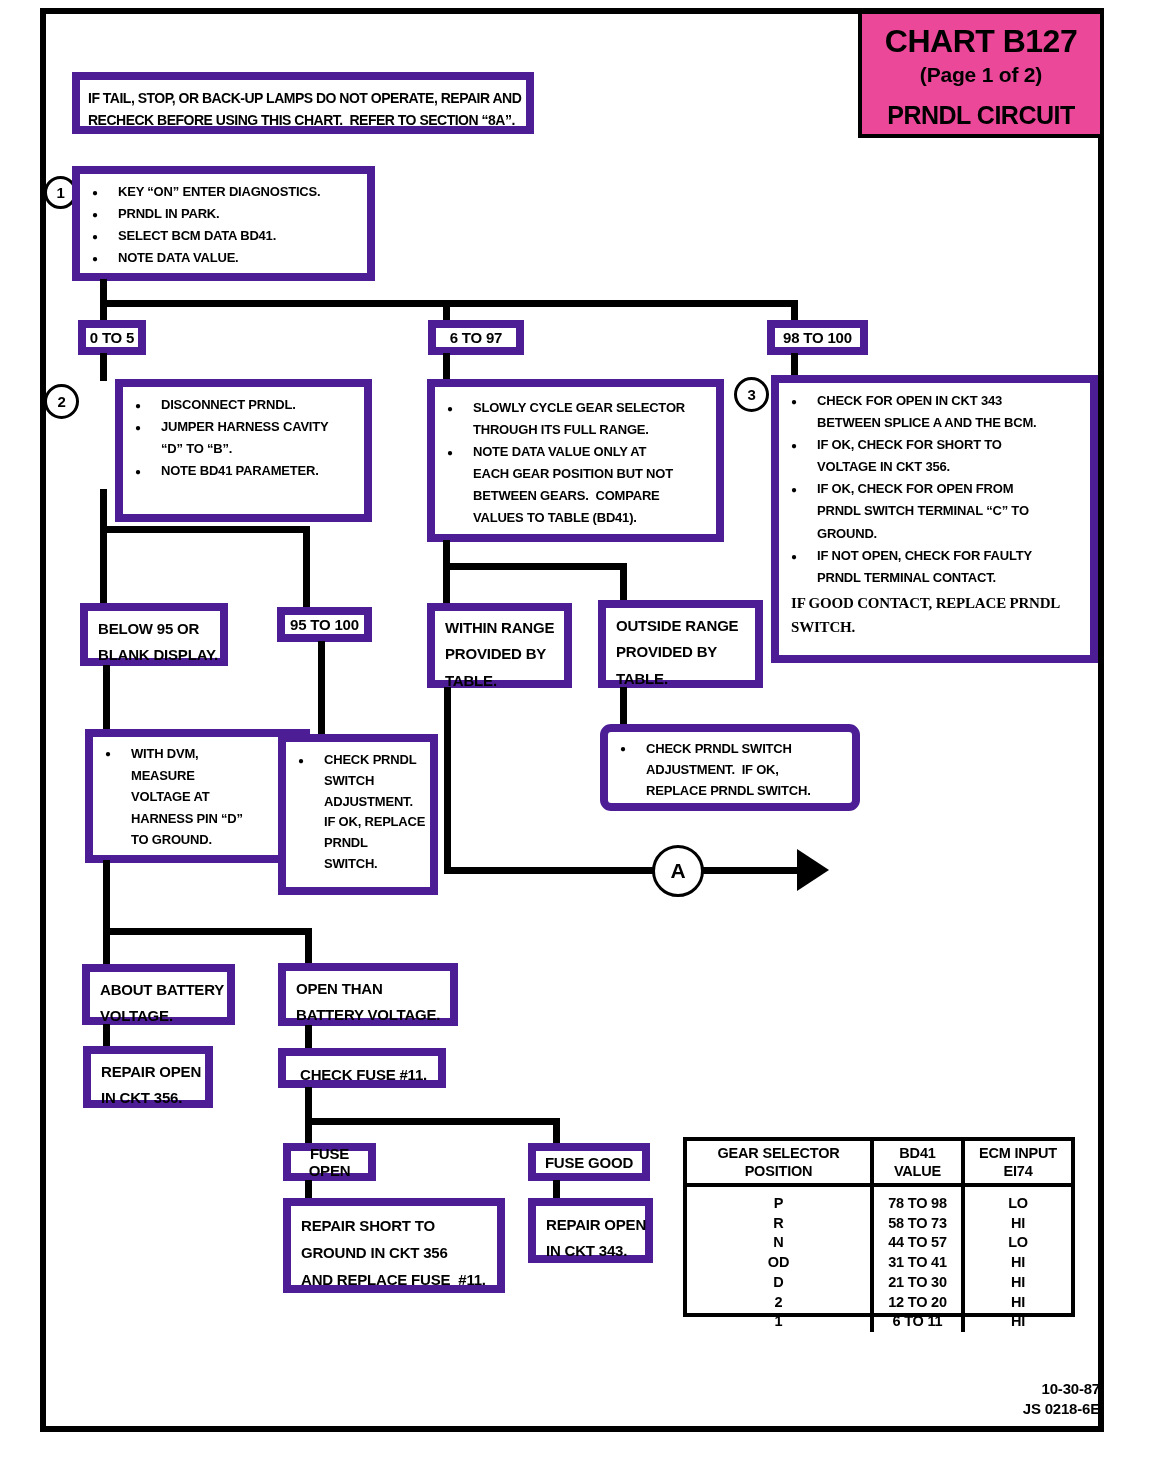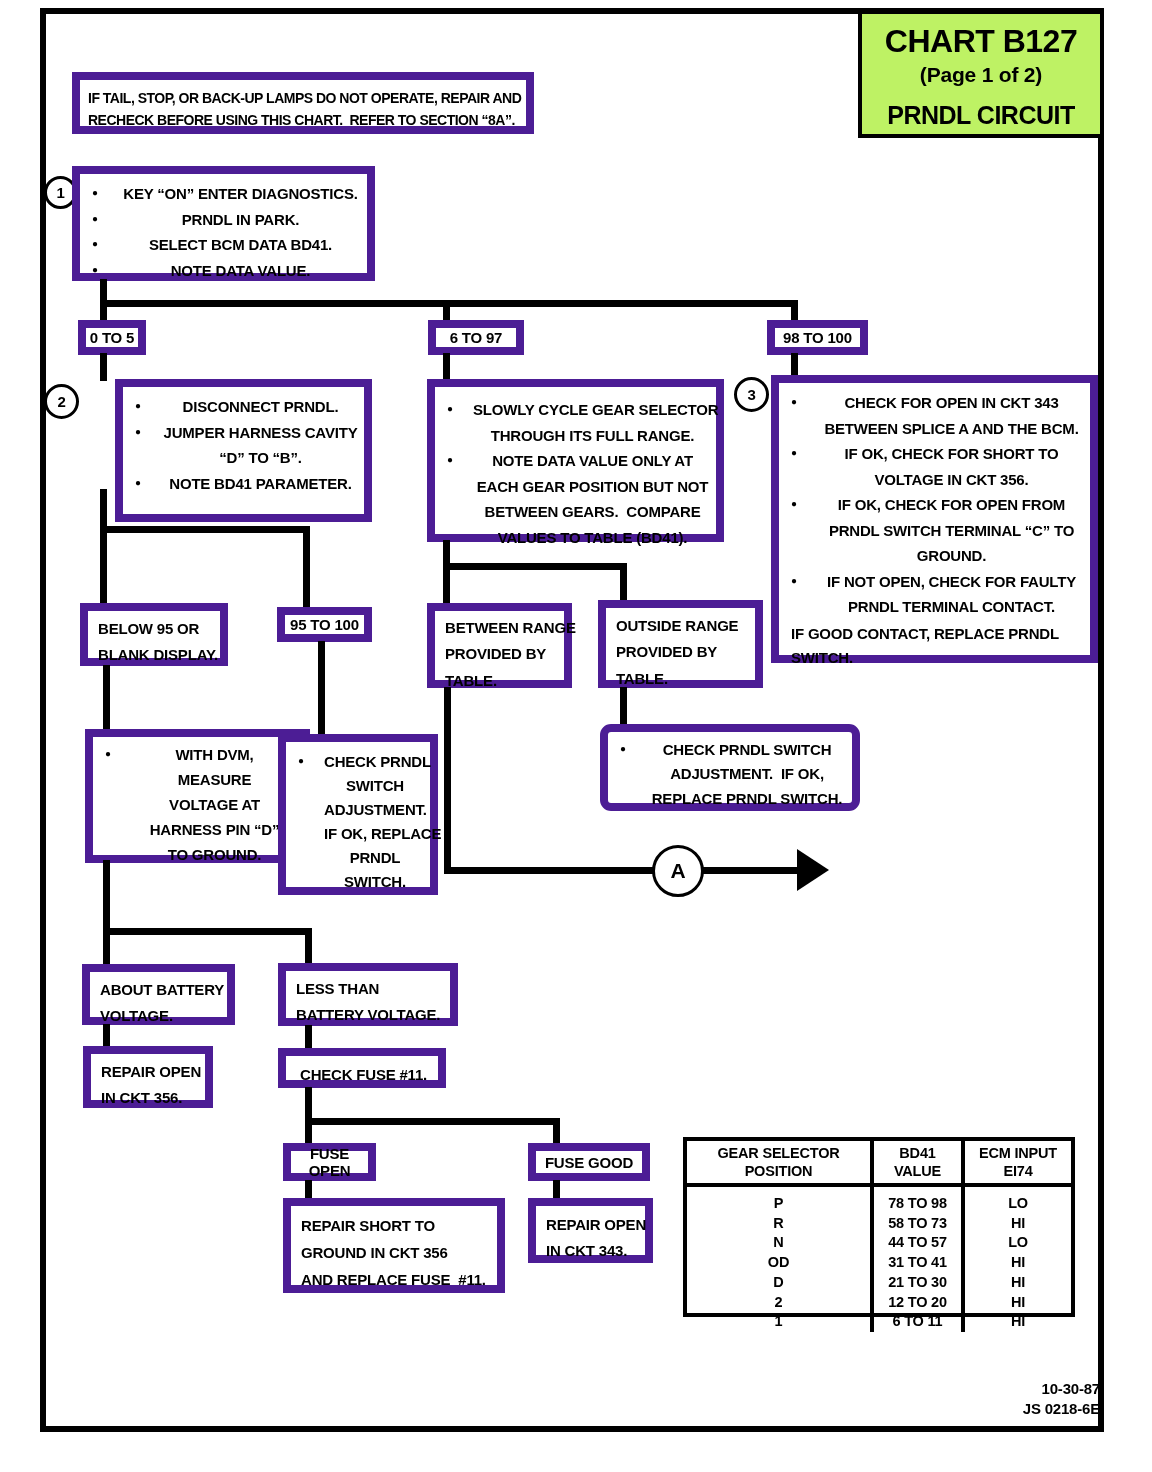--- a/index.html
+++ b/index.html
@@ -4,38 +4,38 @@
 <style>
   html,body{margin:0;padding:0;background:#fff;}
   #canvas{position:relative;width:1152px;height:1472px;background:#fff;overflow:hidden;
           font-family:"Liberation Sans",sans-serif;font-weight:700;color:#000;letter-spacing:-0.2px;}
   .page-border{position:absolute;left:40px;top:8px;width:1064px;height:1424px;
                border:6px solid #000;box-sizing:border-box;background:transparent;}
   .box{position:absolute;border:8px solid #4c1d95;background:#fff;box-sizing:border-box;}
   .line{position:absolute;background:#000;}
   .txt{white-space:pre;font-size:15px;line-height:1.75;padding:6px 10px;}
   ul.blt{list-style:none;margin:0;padding:7px 4px 0 0;}
-  .blt li{position:relative;padding-left:38px;font-size:15px;line-height:1.7;white-space:pre;text-align:center;}
+  .blt li{position:relative;padding-left:38px;font-size:13px;line-height:1.7;white-space:pre;}
   .blt li::before{content:"\25CF";position:absolute;left:12px;top:3px;font-size:10px;}
   .num-circle{position:absolute;width:29px;height:29px;border:3px solid #000;border-radius:50%;
               background:#fff;display:flex;align-items:center;justify-content:center;font-size:15px;}
   .lblbox{display:flex;align-items:center;justify-content:center;text-align:center;font-size:15px;}
   .title-box{position:absolute;left:858px;top:10px;width:246px;height:128px;border:4px solid #000;
-             background:#bef264;box-sizing:border-box;text-align:center;}
+             background:#ec4899;box-sizing:border-box;text-align:center;}
   .title-main{font-size:32px;margin-top:10px;line-height:1.1;letter-spacing:-0.5px;}
   .title-page{font-size:21px;margin-top:4px;line-height:1.1;}
   .title-sub{font-size:25px;margin-top:16px;line-height:1.1;letter-spacing:-0.5px;}
   .warn{white-space:pre;font-size:14px;line-height:1.55;padding:8px 8px;letter-spacing:-0.5px;}
   .a-circle{position:absolute;left:652px;top:845px;width:46px;height:46px;border:3px solid #000;
             border-radius:50%;background:#fff;display:flex;align-items:center;justify-content:center;
             font-size:21px;z-index:3;}
   .arrowhead{position:absolute;left:797px;top:849px;width:0;height:0;
              border-top:21px solid transparent;border-bottom:21px solid transparent;
              border-left:32px solid #000;}
-  .step3-footer{white-space:pre;font-size:15px;line-height:1.6;padding:2px 0 0 12px;}
+  .step3-footer{white-space:pre;font-size:15px;line-height:1.6;padding:2px 0 0 12px;font-family:Liberation Serif, serif;}
   .gear-table{position:absolute;left:683px;top:1137px;width:392px;height:180px;border:4px solid #000;
               box-sizing:border-box;background:#fff;display:grid;
               grid-template-columns:183px 91px 110px;grid-template-rows:46px auto;}
   .gear-th{box-sizing:border-box;border-bottom:4px solid #000;display:flex;align-items:center;
            justify-content:center;text-align:center;font-size:14.5px;line-height:1.25;white-space:pre;}
   .gear-td{box-sizing:border-box;padding-top:7px;text-align:center;font-size:14.5px;line-height:1.36;}
   .colb{border-left:4px solid #000;}
   .footer-note{position:absolute;left:988px;top:1379px;width:112px;text-align:right;
                font-size:15px;line-height:1.3;white-space:pre;}
 </style>
@@ -139,21 +139,21 @@
   </div>
   <div class="box lblbox" style="left:277px;top:607px;width:95px;height:35px;">
     <span>95 TO 100</span>
   </div>
 
   <div class="line" style="left:443px;top:540px;width:7px;height:65px;"></div>
   <div class="line" style="left:443px;top:563px;width:184px;height:7px;"></div>
   <div class="line" style="left:620px;top:563px;width:7px;height:40px;"></div>
 
   <div class="box" style="left:427px;top:603px;width:145px;height:85px;">
-    <div class="txt" style="padding-top:4px;">BETWEEN RANGE
+    <div class="txt" style="padding-top:4px;">WITHIN RANGE
 PROVIDED BY
 TABLE.</div>
   </div>
   <div class="box" style="left:598px;top:600px;width:165px;height:88px;">
     <div class="txt" style="padding-top:5px;">OUTSIDE RANGE
 PROVIDED BY
 TABLE.</div>
   </div>
 
   <div class="line" style="left:103px;top:665px;width:7px;height:65px;"></div>
@@ -198,21 +198,21 @@
 
   <div class="line" style="left:103px;top:860px;width:7px;height:105px;"></div>
   <div class="line" style="left:103px;top:928px;width:209px;height:7px;"></div>
   <div class="line" style="left:305px;top:928px;width:7px;height:37px;"></div>
 
   <div class="box" style="left:82px;top:964px;width:153px;height:61px;">
     <div class="txt" style="line-height:1.72;padding-top:5px;">ABOUT BATTERY
 VOLTAGE.</div>
   </div>
   <div class="box" style="left:278px;top:963px;width:180px;height:63px;">
-    <div class="txt" style="line-height:1.72;padding-top:5px;">LESS THAN
+    <div class="txt" style="line-height:1.72;padding-top:5px;">OPEN THAN
 BATTERY VOLTAGE.</div>
   </div>
 
   <div class="line" style="left:103px;top:1024px;width:7px;height:24px;"></div>
   <div class="box" style="left:83px;top:1046px;width:130px;height:62px;">
     <div class="txt" style="line-height:1.72;padding-top:5px;">REPAIR OPEN
 IN CKT 356.</div>
   </div>
 
   <div class="line" style="left:305px;top:1025px;width:7px;height:24px;"></div>

